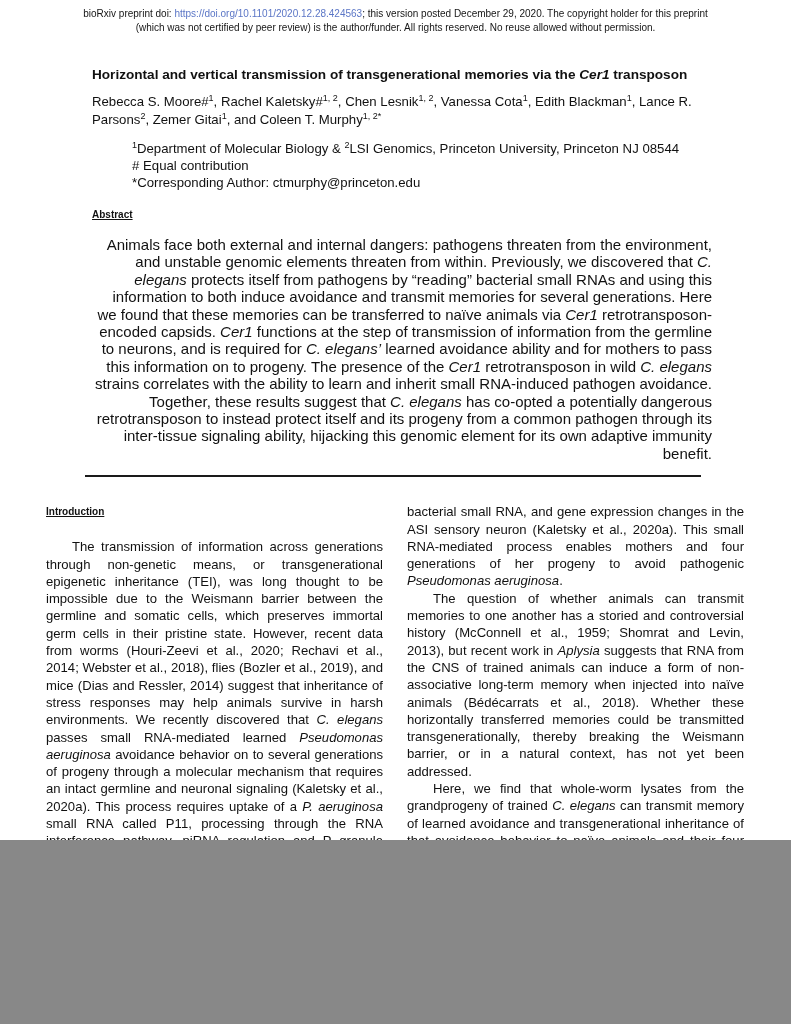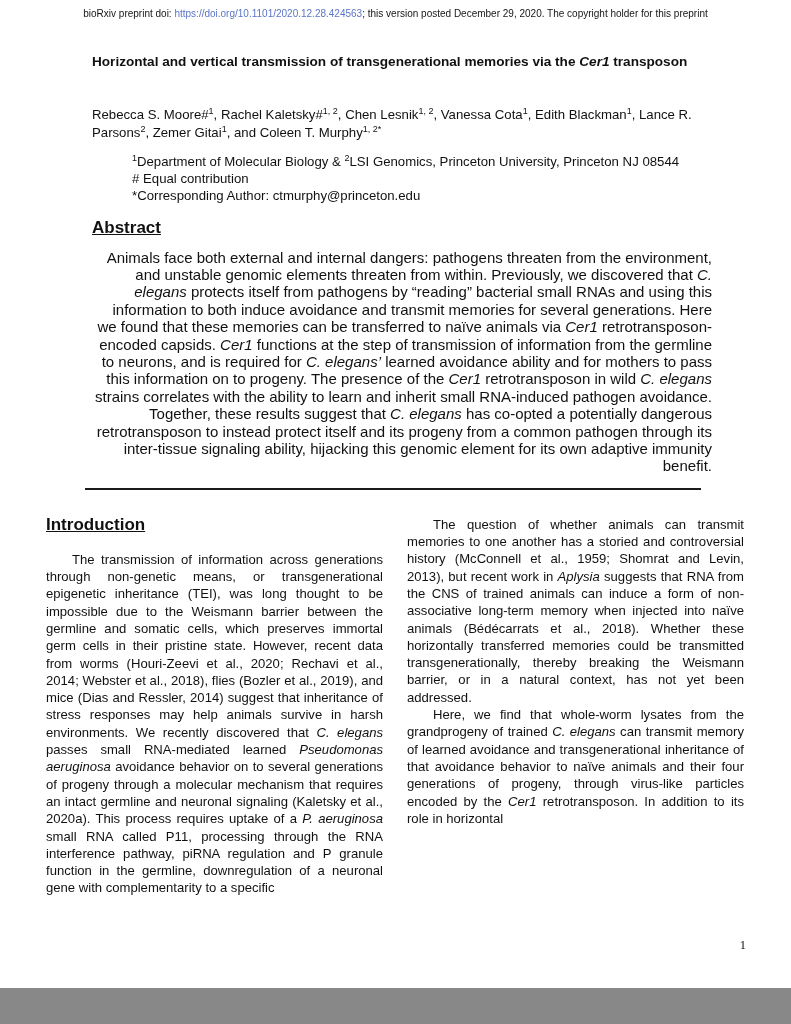--- a/index.html
+++ b/index.html
@@ -1,20 +1,20 @@
 <!DOCTYPE html>
 <html style="--link-color: #5b76c6;"><head>
 <meta charset="utf-8">
 <style>
   * { margin: 0; padding: 0; box-sizing: border-box; }
   html, body { background: #888; }
   .page {
     position: relative;
     width: 791px;
-    height: 988px;
+    height: 840px;
     margin: 0 auto;
     background: #ffffff;
     color: #111;
     font-family: "Liberation Sans", "DejaVu Sans", sans-serif;
     overflow: hidden;
   }
   .preprint-header {
     padding-top: 7px;
     text-align: center;
     font-size: 10px;
@@ -31,32 +31,32 @@
     width: 620px;
   }
   .title {
     margin-top: 32px;
     font-size: 13.6px;
     font-weight: bold;
     line-height: 18px;
     text-align: justify;
   }
   .authors {
-    margin-top: 35px;
+    margin-top: 9px;
     font-size: 13.2px;
     line-height: 18px;
   }
   .affil-line {
     font-size: 13.2px;
     line-height: 17px;
     margin-left: 40px;
   }
   .affil-block { margin-top: 11px; }
   .section-heading {
-    font-size: 17px;
+    font-size: 10px;
     font-weight: bold;
     text-decoration: underline;
     line-height: 17px;
   }
   .abstract-heading { margin-top: 15px; }
   .abstract-body {
     margin-top: 13px;
     font-size: 15px;
     line-height: 17.4px;
     text-align: right;
@@ -93,20 +93,21 @@
 </style>
 </head>
 <body>
 
 <div class="page">
 
   <div class="preprint-header">
     <div>
       <span>bioRxiv preprint doi: </span><a class="doi-link">https://doi.org/10.1101/2020.12.28.424563</a><span>; this version posted December 29, 2020. The copyright holder for this preprint</span>
     </div>
+    <div>(which was not certified by peer review) is the author/funder. All rights reserved. No reuse allowed without permission.</div>
   </div>
 
   <div class="front">
     <h1 class="title">Horizontal and vertical transmission of transgenerational memories via the <span style="font-style: italic;">Cer1</span> transposon</h1>
 
     <p class="authors">Rebecca S. Moore#<sup>1</sup>, Rachel Kaletsky#<sup>1, 2</sup>, Chen Lesnik<sup>1, 2</sup>, Vanessa Cota<sup>1</sup>, Edith Blackman<sup>1</sup>, Lance R. Parsons<sup>2</sup>, Zemer Gitai<sup>1</sup>, and Coleen T. Murphy<sup>1, 2*</sup></p>
 
     <div class="affil-block">
       <p class="affil-line"><sup>1</sup>Department of Molecular Biology &amp; <sup>2</sup>LSI Genomics, Princeton University, Princeton NJ 08544</p>
       <p class="affil-line"># Equal contribution</p>
@@ -118,20 +119,21 @@
   </div>
 
   <hr class="divider">
 
   <div class="columns">
     <div class="col">
       <h2 class="section-heading">Introduction</h2>
       <p class="body-par indent">The transmission of information across generations through non-genetic means, or transgenerational epigenetic inheritance (TEI), was long thought to be impossible due to the Weismann barrier between the germline and somatic cells, which preserves immortal germ cells in their pristine state. However, recent data from worms (Houri-Zeevi et al., 2020; Rechavi et al., 2014; Webster et al., 2018), flies (Bozler et al., 2019), and mice (Dias and Ressler, 2014) suggest that inheritance of stress responses may help animals survive in harsh environments. We recently discovered that <span style="font-style: italic;">C. elegans</span> passes small RNA-mediated learned <span style="font-style: italic;">Pseudomonas aeruginosa</span> avoidance behavior on to several generations of progeny through a molecular mechanism that requires an intact germline and neuronal signaling (Kaletsky et al., 2020a). This process requires uptake of a <span style="font-style: italic;">P. aeruginosa</span> small RNA called P11, processing through the RNA interference pathway, piRNA regulation and P granule function in the germline, downregulation of a neuronal gene with complementarity to a specific</p>
     </div>
     <div class="col">
+      <p class="body-par">bacterial small RNA, and gene expression changes in the ASI sensory neuron (Kaletsky et al., 2020a). This small RNA-mediated process enables mothers and four generations of her progeny to avoid pathogenic <span style="font-style: italic;">Pseudomonas aeruginosa</span>.</p>
       <p class="body-par indent">The question of whether animals can transmit memories to one another has a storied and controversial history (McConnell et al., 1959; Shomrat and Levin, 2013), but recent work in <span style="font-style: italic;">Aplysia</span> suggests that RNA from the CNS of trained animals can induce a form of non-associative long-term memory when injected into naïve animals (Bédécarrats et al., 2018). Whether these horizontally transferred memories could be transmitted transgenerationally, thereby breaking the Weismann barrier, or in a natural context, has not yet been addressed.</p>
       <p class="body-par indent">Here, we find that whole-worm lysates from the grandprogeny of trained <span style="font-style: italic;">C. elegans</span> can transmit memory of learned avoidance and transgenerational inheritance of that avoidance behavior to naïve animals and their four generations of progeny, through virus-like particles encoded by the <span style="font-style: italic;">Cer1</span> retrotransposon. In addition to its role in horizontal</p>
     </div>
   </div>
 
   <div class="page-number">1</div>
 
 </div>
 
 </body></html>

